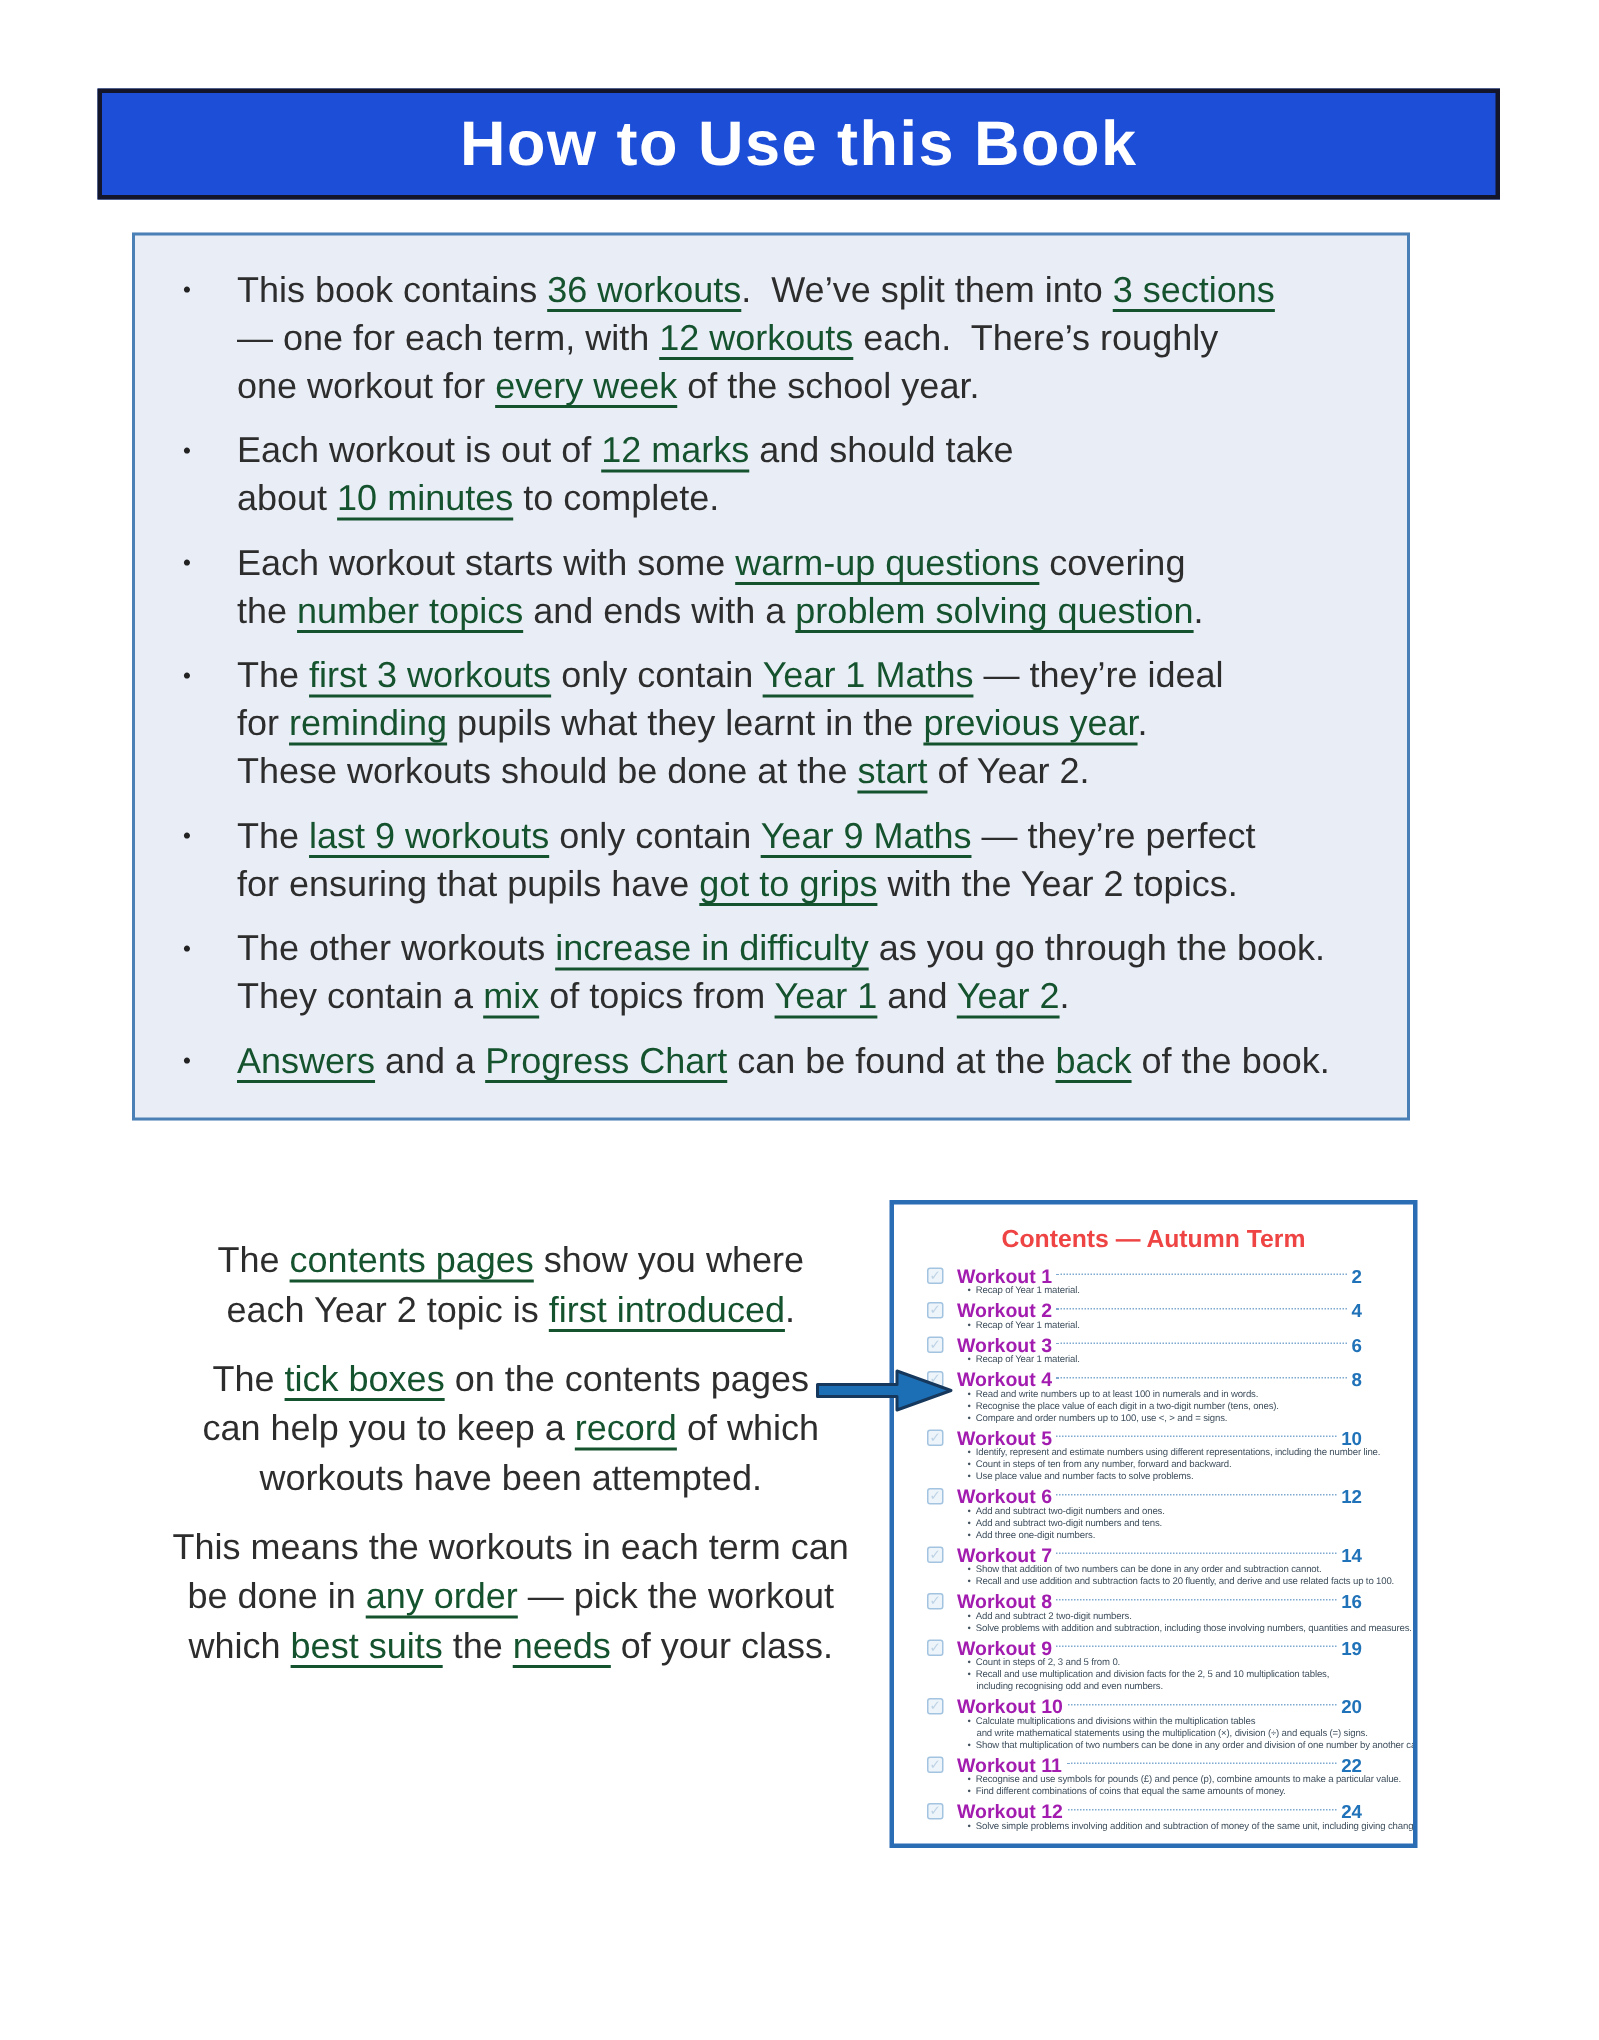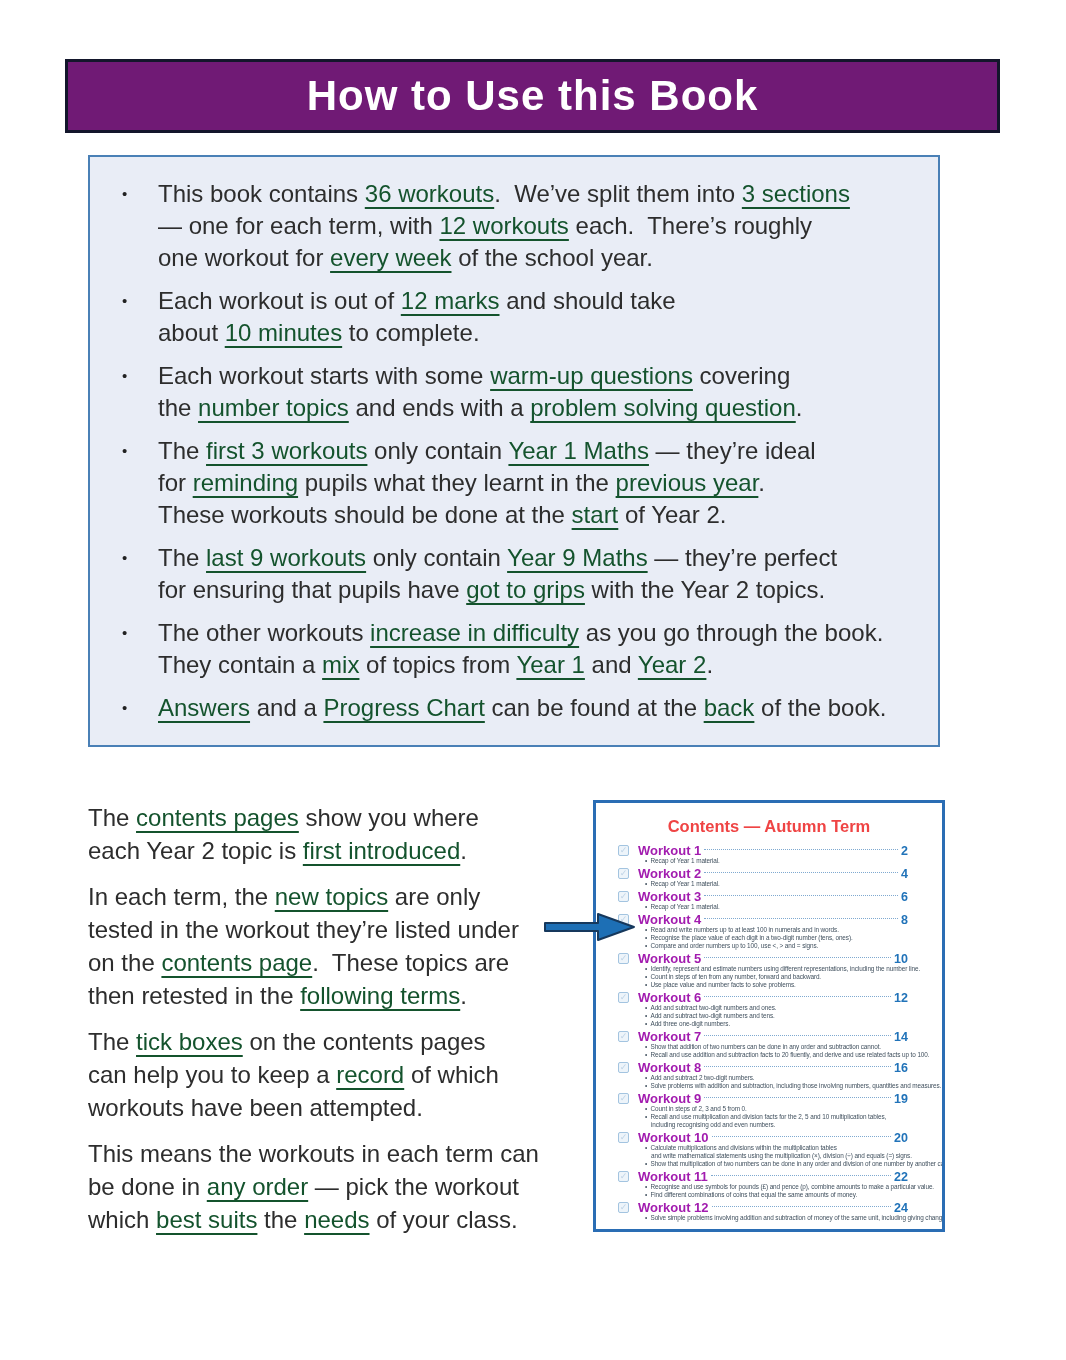--- a/index.html
+++ b/index.html
@@ -3,41 +3,41 @@
 <meta charset="utf-8">
 <style>
   html,body { margin:0; padding:0; }
   body {
     width:1066px; height:1360px; background:#ffffff; position:relative;
     font-family:"Liberation Sans", sans-serif; overflow:hidden;
   }
   
   .banner {
     position:absolute; left:65px; top:59px; width:929px; height:68px;
-    background:#701a75; border:3px solid #13162b;
+    background:#1d4ed8; border:3px solid #13162b;
     display:flex; align-items:center; justify-content:center;
   }
   .banner h1 { margin:0; color:#ffffff; font-size:42px; font-weight:bold; letter-spacing:1px; }
 
   
   .info-box {
     position:absolute; left:88px; top:155px; width:800px; height:546px;
     padding:21px 24px; background:#e9edf6; border:2px solid #4a80b6;
   }
   .bullet { display:flex; margin-bottom:11px; }
   .bullet:last-child { margin-bottom:0; }
   .bullet .dot { flex:none; width:36px; padding-left:8px; font-size:15px; line-height:32px; color:#222; }
   .bullet .text { flex:1; font-size:24px; line-height:32px; color:#2d2d2d; white-space:pre-wrap; }
   .link {
     color:#14532d; text-decoration:underline;
     text-underline-offset:5px; text-decoration-thickness:1.5px;
   }
 
   
-  .left-col { position:absolute; left:88px; top:801px; width:505px; }
+  .left-col { position:absolute; left:88px; top:824px; width:505px;text-align:center; }
   .para { margin:0 0 13px 0; font-size:24px; line-height:33px; color:#2d2d2d; white-space:pre-wrap; }
 
   
   .contents-panel {
     position:absolute; left:593px; top:800px; width:352px; height:432px;
     box-sizing:border-box; background:#ffffff; border:3px solid #2a6db4;
     overflow:hidden; padding:10px 0 4px 0;
   }
   .contents-title { text-align:center; color:#ef4444; font-weight:bold; font-size:16.5px; margin:4px 0 8px 0; }
   .entries { padding-left:22px; }
@@ -105,24 +105,20 @@
       <div class="bullet">
         <span class="dot">•</span>
         <span class="text"><span class="link">Answers</span> and a <span class="link">Progress Chart</span> can be found at the <span class="link">back</span> of the book.</span>
       </div>
     </div>
 </div>
 
 <div class="left-col">
     <div class="para">The <span class="link">contents pages</span> show you where
 each Year 2 topic is <span class="link">first introduced</span>.</div>
-    <div class="para">In each term, the <span class="link">new topics</span> are only
-tested in the workout they’re listed under
-on the <span class="link">contents page</span>.  These topics are
-then retested in the <span class="link">following terms</span>.</div>
     <div class="para">The <span class="link">tick boxes</span> on the contents pages
 can help you to keep a <span class="link">record</span> of which
 workouts have been attempted.</div>
     <div class="para">This means the workouts in each term can
 be done in <span class="link">any order</span> — pick the workout
 which <span class="link">best suits</span> the <span class="link">needs</span> of your class.</div>
   </div>
 
 <div class="contents-panel">
   <div class="contents-title">Contents — Autumn Term</div>

